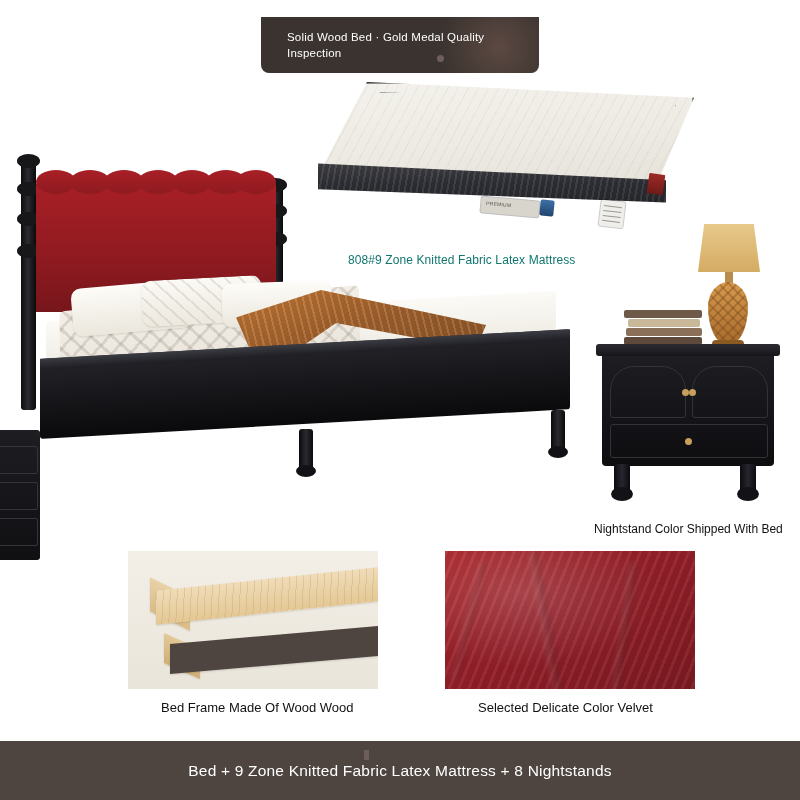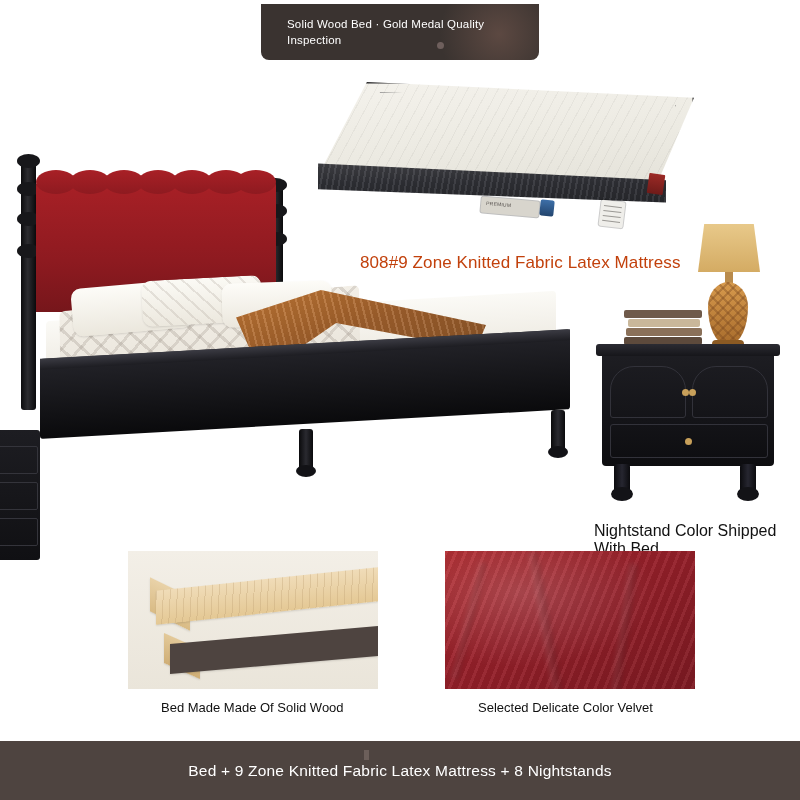--- a/index.html
+++ b/index.html
@@ -19,21 +19,21 @@
     left: 0; top: 0;
     width: 800px;
     height: 800px;
     background: #ffffff;
   }
 
   
   .top-banner {
     position: absolute;
     left: 261px;
-    top: 4px;
+    top: 17px;
     width: 278px;
     height: 56px;
     background: #3a3330;
     border-radius: 0 0 8px 8px;
     overflow: hidden;
   }
   .top-banner .glow {
     position: absolute;
     right: -20px;
     top: -30px;
@@ -173,25 +173,25 @@
     top: 92px;
     width: 16px;
     height: 20px;
     background: linear-gradient(180deg, #9c2a26, #6f1b19);
     transform: rotate(8deg);
     border-radius: 1px;
   }
 
   .mattress-caption {
     position: absolute;
-    left: 360px;
+    left: 348px;
     top: 253px;
     width: 330px;
-    font-size: 17px;
-    color: #c2410c;
+    font-size: 12px;
+    color: #0f766e;
     letter-spacing: 0.1px;
   }
 
   
   .bed-scene {
     position: absolute;
     left: 0;
     top: 148px;
     width: 600px;
     height: 350px;
@@ -472,21 +472,21 @@
     width: 22px;
     height: 14px;
     border-radius: 50%;
     background: #131317;
   }
   .nightstand-caption {
     position: absolute;
     left: 594px;
     top: 522px;
     width: 200px;
-    font-size: 16px;
+    font-size: 12px;
     color: #111111;
   }
 
   
   .feature {
     position: absolute;
     width: 250px;
   }
   .feature .thumb {
     position: absolute;
@@ -699,21 +699,21 @@
 
   <div class="feature wood">
     <div class="thumb">
       <div class="wood-img">
         <div class="plank end"></div>
         <div class="plank top-bar"></div>
         <div class="plank bottom-end"></div>
         <div class="plank bottom-bar"></div>
       </div>
     </div>
-    <div class="caption">Bed Made Made Of Solid Wood</div>
+    <div class="caption">Bed Frame Made Of Wood Wood</div>
   </div>
 
   <div class="feature velvet">
     <div class="thumb">
       <div class="velvet-img">
         <div class="fold" style="left:20px; top:10px; width:8px; height:120px; transform:rotate(14deg);"></div>
         <div class="fold" style="left:95px; top:0px;  width:10px; height:140px; transform:rotate(-10deg);"></div>
         <div class="fold" style="left:175px; top:12px; width:9px; height:130px; transform:rotate(8deg);"></div>
       </div>
     </div>

